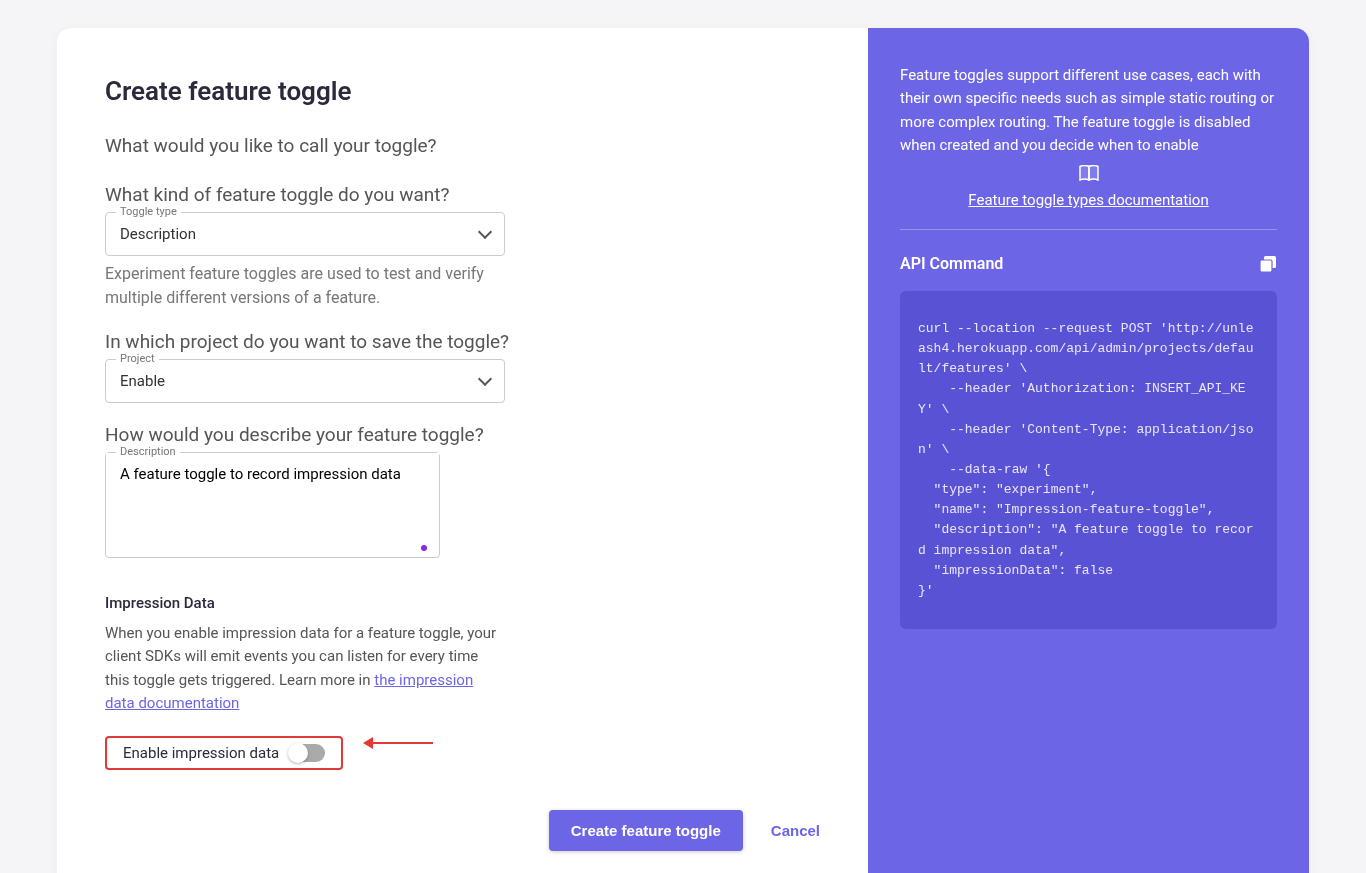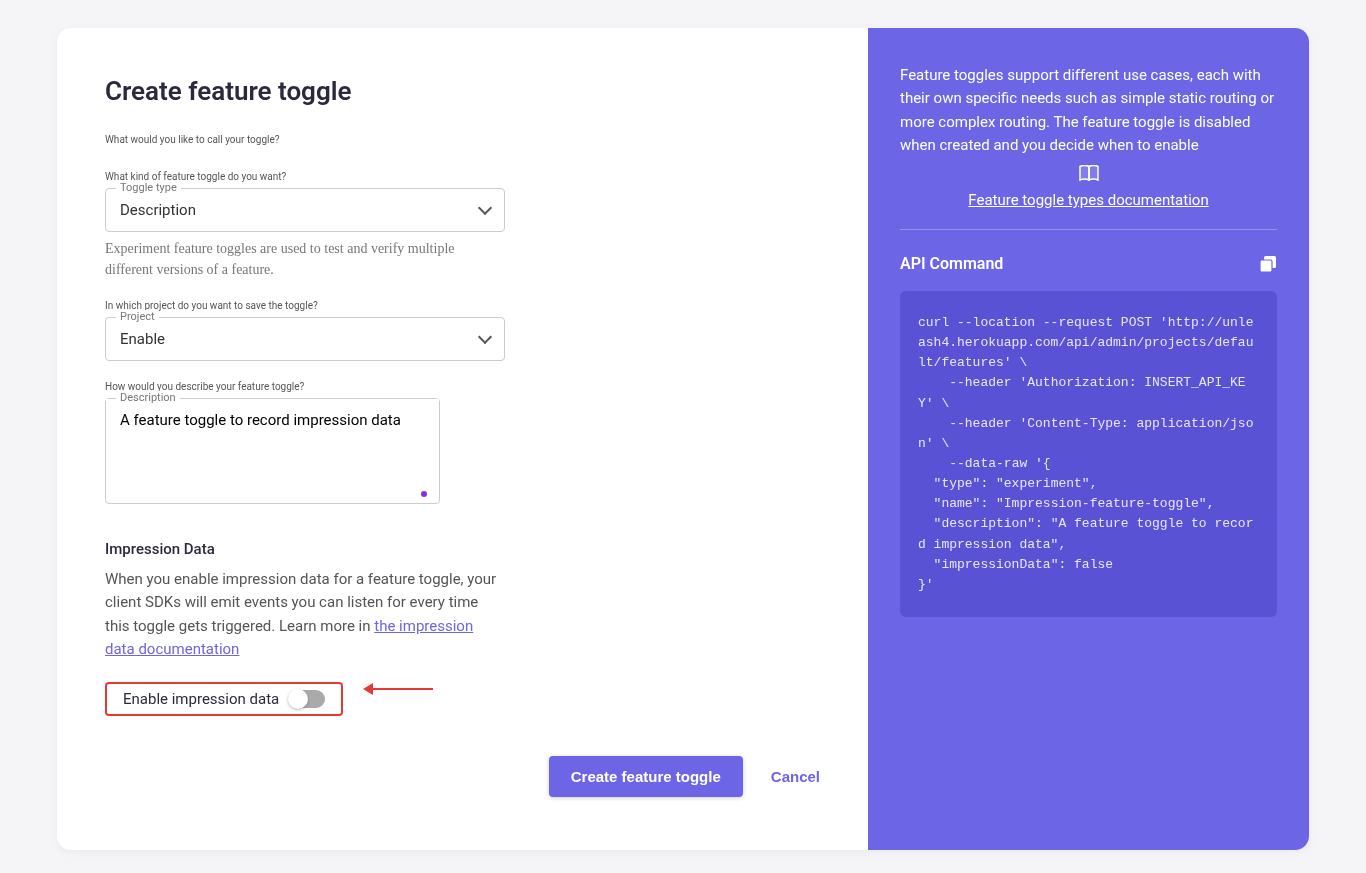--- a/index.html
+++ b/index.html
@@ -33,21 +33,21 @@
     h1 {
       font-size: 26px;
       font-weight: 600;
       margin-bottom: 28px;
       color: #2a2a3c;
     }
     .field-group {
       margin-bottom: 20px;
     }
     .question {
-      font-size: 10px;
+      font-size: 19px;
       color: #555;
       margin-bottom: 6px;
     }
     .input-wrapper {
       position: relative;
       border: 1px solid #ccc;
       border-radius: 4px;
       width: 400px;
       background: #fff;
     }
@@ -79,26 +79,25 @@
       right: 14px;
       top: 50%;
       width: 8px;
       height: 8px;
       border-right: 2px solid #555;
       border-bottom: 2px solid #555;
       transform: translateY(-70%) rotate(45deg);
       pointer-events: none;
     }
     .helper-text {
-      font-size: 14px;
+      font-size: 16px;
       color: #777;
       margin-top: 6px;
       width: 400px;
       line-height: 1.5;
-      font-family: Liberation Serif, serif;
     }
     .textarea-wrapper {
       position: relative;
       border: 1px solid #ccc;
       border-radius: 4px;
       width: 335px;
     }
     .textarea-value {
       padding: 12px 14px;
       font-size: 15px;
@@ -235,21 +234,21 @@
       align-items: center;
       margin-bottom: 18px;
     }
     .api-title {
       font-weight: 600;
       font-size: 16px;
     }
     .code-block {
       background: #5a52d4;
       border-radius: 6px;
-      padding: 22px 18px;
+      padding: 28px 18px;
       font-family: "Courier New", monospace;
       font-size: 13px;
       line-height: 1.55;
       color: #e8e6ff;
       word-break: break-all;
       white-space: pre-wrap;
     }
     .book-icon svg, .copy-icon svg { display: block; }
   </style>
 </head>

